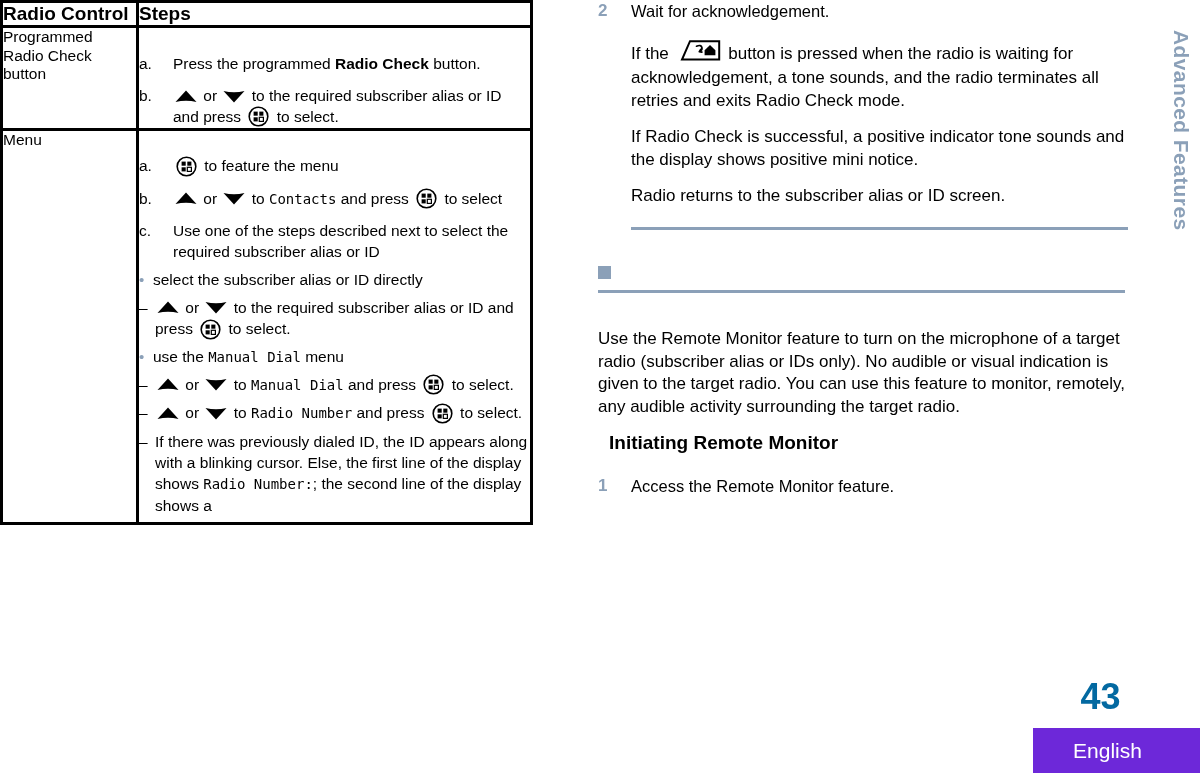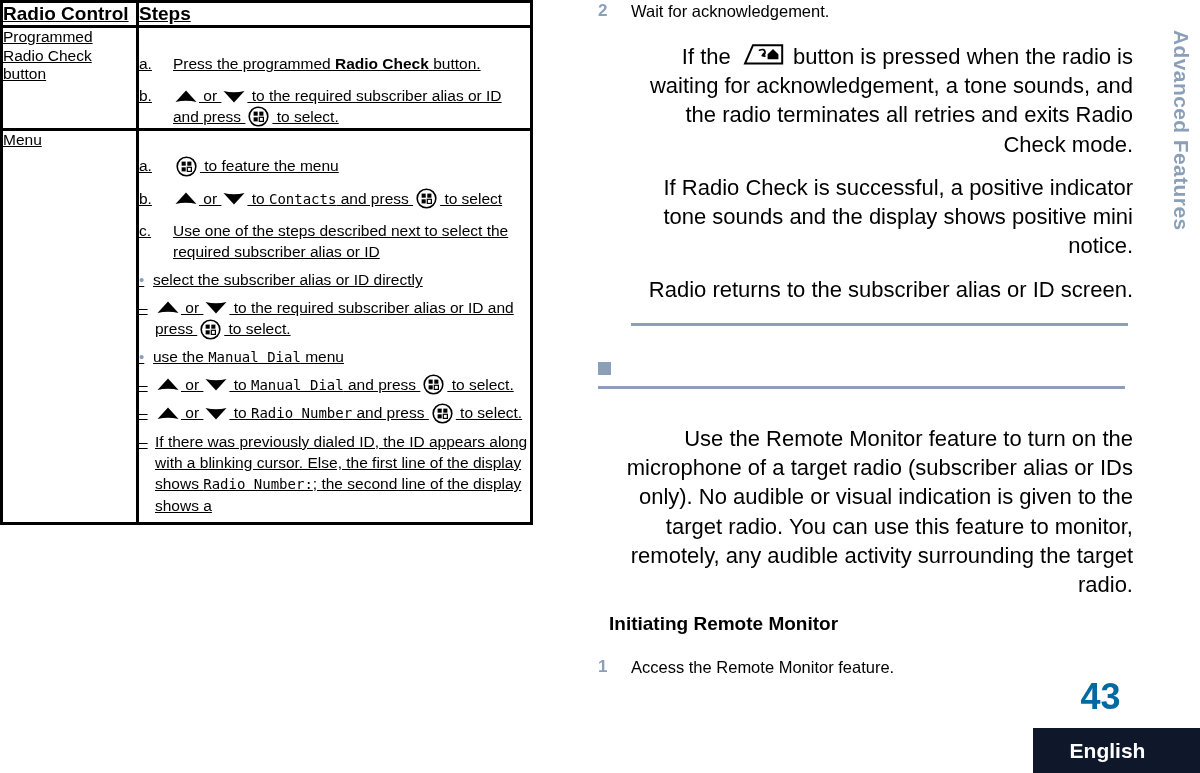--- a/index.html
+++ b/index.html
@@ -27,21 +27,20 @@
     left: 0;
     top: 0;
     width: 528px;
     height: 773px;
   }
   table.steps-table {
     border-collapse: collapse;
     width: 524px;
     table-layout: fixed;
     margin-left: 0px;
-    text-decoration: underline;
   }
   table.steps-table td,
   table.steps-table th {
     border: 3px solid #000;
     vertical-align: top;
     padding: 0;
     text-align: left;
   }
   th.col-control, td.col-control { width: 133px; }
   th.col-steps,   td.col-steps   { width: 391px; margin-left: 19px; }
@@ -168,24 +167,23 @@
     font-weight: bold;
     font-size: 17px;
     line-height: 1.35;
   }
   .numstep-body {
     flex: 1 1 auto;
     font-size: 16.5px;
     line-height: 1.34;
   }
   .para {
-    font-size: 22px;
+    font-size: 17px;
     line-height: 1.33;
     margin: 0 0 14px 0;
-    text-align: right;
   }
   .indent-block {
     margin-left: 33px;
     margin-top: 19px;
   }
   .rule {
     height: 3px;
     background: #8ba0b8;
     margin: 19px 0 0 33px;
     width: 497px;
@@ -264,24 +262,24 @@
     font-weight: bold;
     color: #0369a1;
     line-height: 1;
   }
   .lang-bar {
     position: absolute;
     left: 0;
     bottom: 0;
     width: 167px;
     height: 45px;
-    background: #0f172a;
+    background: #6d28d9;
     color: #ffffff;
     font-size: 21px;
-    font-weight: bold;
+    font-weight: normal;
     display: flex;
     align-items: center;
     justify-content: center;
     padding-right: 18px;
     box-sizing: border-box;
   }
 </style>
 </head>
 <body>
 

